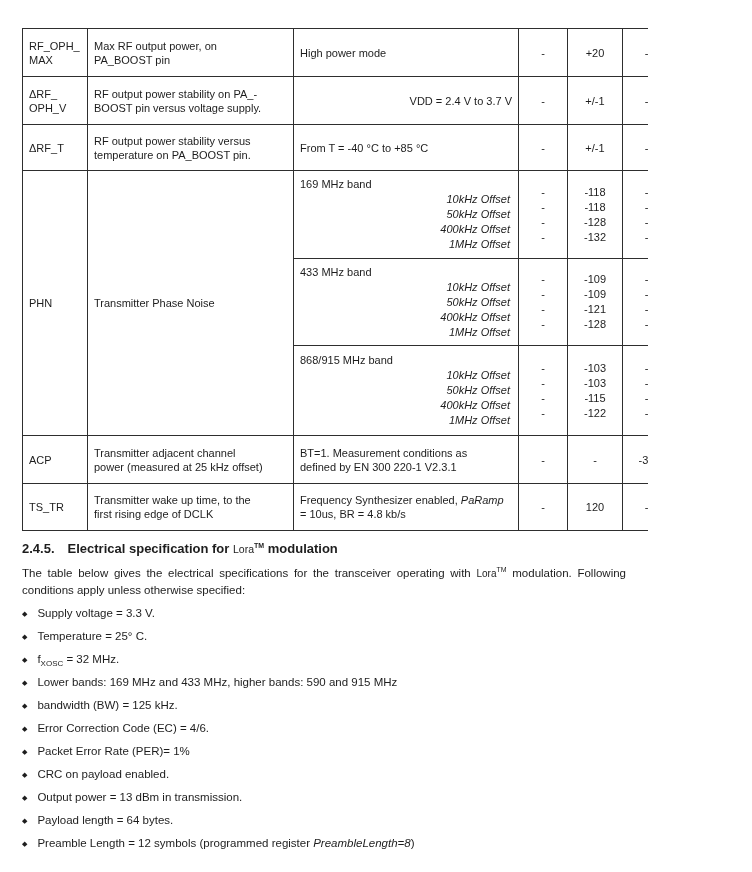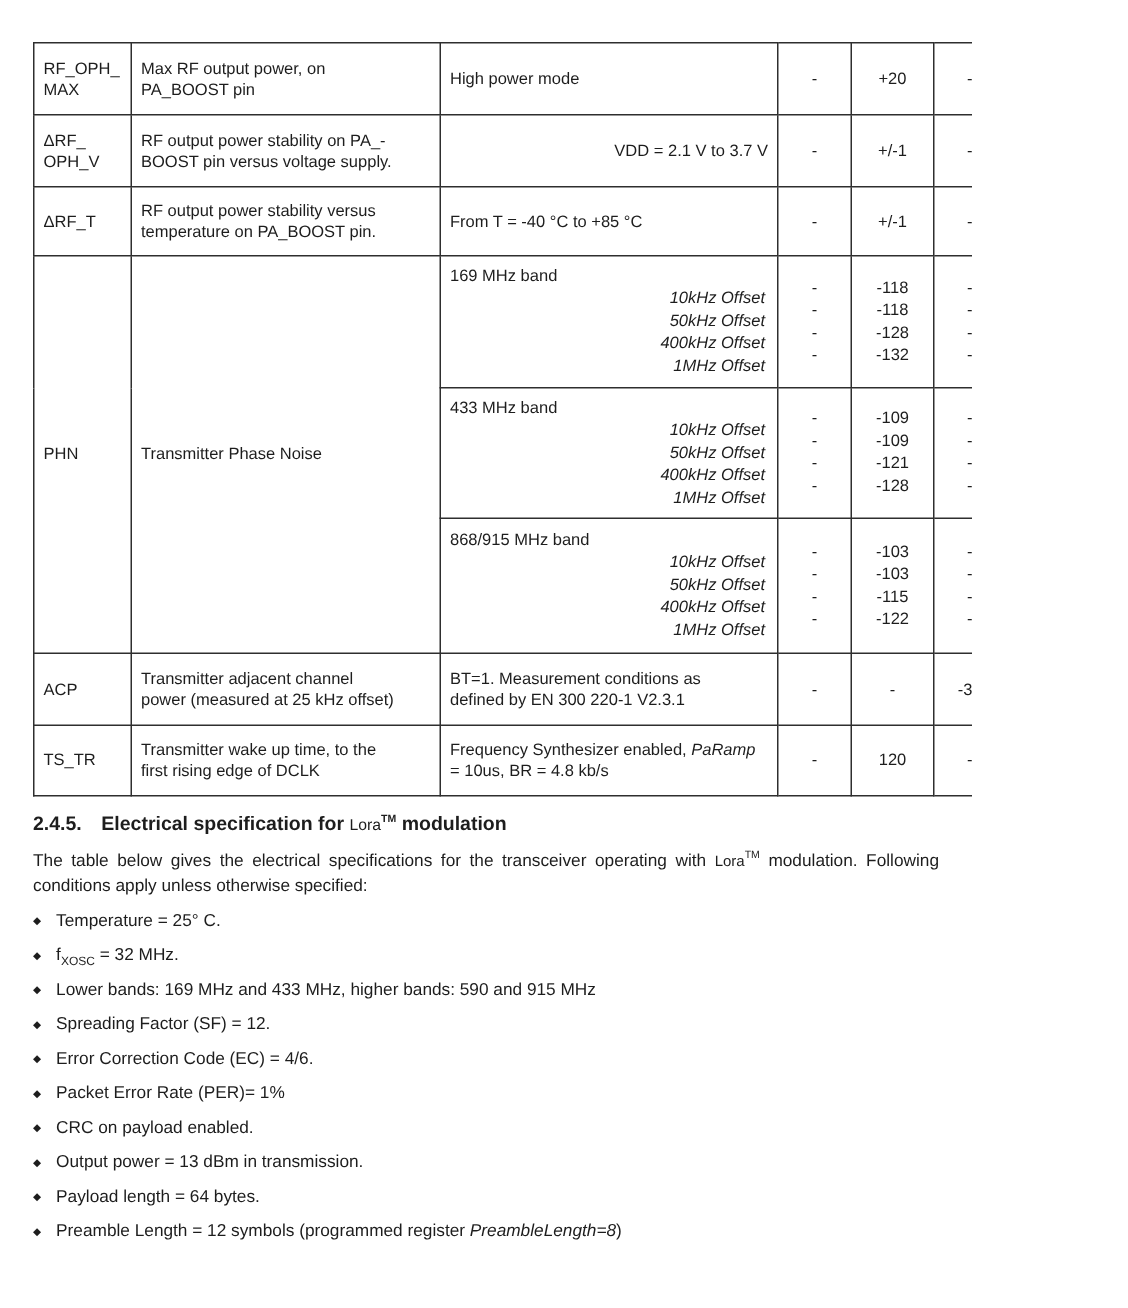--- a/index.html
+++ b/index.html
@@ -68,21 +68,21 @@
         <td class="num">-</td>
         <td class="num">+20</td>
         <td class="num">-</td>
         <td class="unit">dBm</td>
       </tr>
       <tr class="h43">
         <td class="sym pre">ΔRF_
 OPH_V</td>
         <td class="desc pre">RF output power stability on PA_-
 BOOST pin versus voltage supply.</td>
-        <td class="cond cond-r">VDD = 2.1 V to 3.7 V</td>
+        <td class="cond cond-r">VDD = 2.4 V to 3.7 V</td>
         <td class="num">-</td>
         <td class="num">+/-1</td>
         <td class="num">-</td>
         <td class="unit">dB</td>
       </tr>
       <tr class="h41">
         <td class="sym pre">ΔRF_T</td>
         <td class="desc pre">RF output power stability versus
 temperature on PA_BOOST pin.</td>
         <td class="cond">From T = -40 °C to +85 °C</td>
@@ -190,33 +190,37 @@
 
   <div class="heading">
     <span class="hnum">2.4.5.</span><span><span>Electrical specification for</span> <span class="lora-h">Lora</span><sup class="tm">TM</sup> <span>modulation</span></span>
   </div>
 
   <p class="para"><span>The table below gives the electrical specifications for the transceiver operating with</span> <span class="lora-p">Lora</span><sup class="tm">TM</sup> <span>modulation. Following conditions apply unless otherwise specified:</span></p>
 
   <div class="bullets">
     <div class="bullet">
         <span class="diamond">◆</span>
+        <span class="btext">Supply voltage = 3.3 V.</span>
+      </div>
+    <div class="bullet">
+        <span class="diamond">◆</span>
         <span class="btext">Temperature = 25° C.</span>
       </div>
     <div class="bullet">
         <span class="diamond">◆</span>
         <span class="btext"><span>f</span><sub class="xsub">XOSC</sub><span> = 32 MHz.</span></span>
       </div>
     <div class="bullet">
         <span class="diamond">◆</span>
         <span class="btext">Lower bands: 169 MHz and 433 MHz, higher bands: 590 and 915 MHz</span>
       </div>
     <div class="bullet">
         <span class="diamond">◆</span>
-        <span class="btext">Spreading Factor (SF) = 12.</span>
+        <span class="btext">bandwidth (BW) = 125 kHz.</span>
       </div>
     <div class="bullet">
         <span class="diamond">◆</span>
         <span class="btext">Error Correction Code (EC) = 4/6.</span>
       </div>
     <div class="bullet">
         <span class="diamond">◆</span>
         <span class="btext">Packet Error Rate (PER)= 1%</span>
       </div>
     <div class="bullet">

